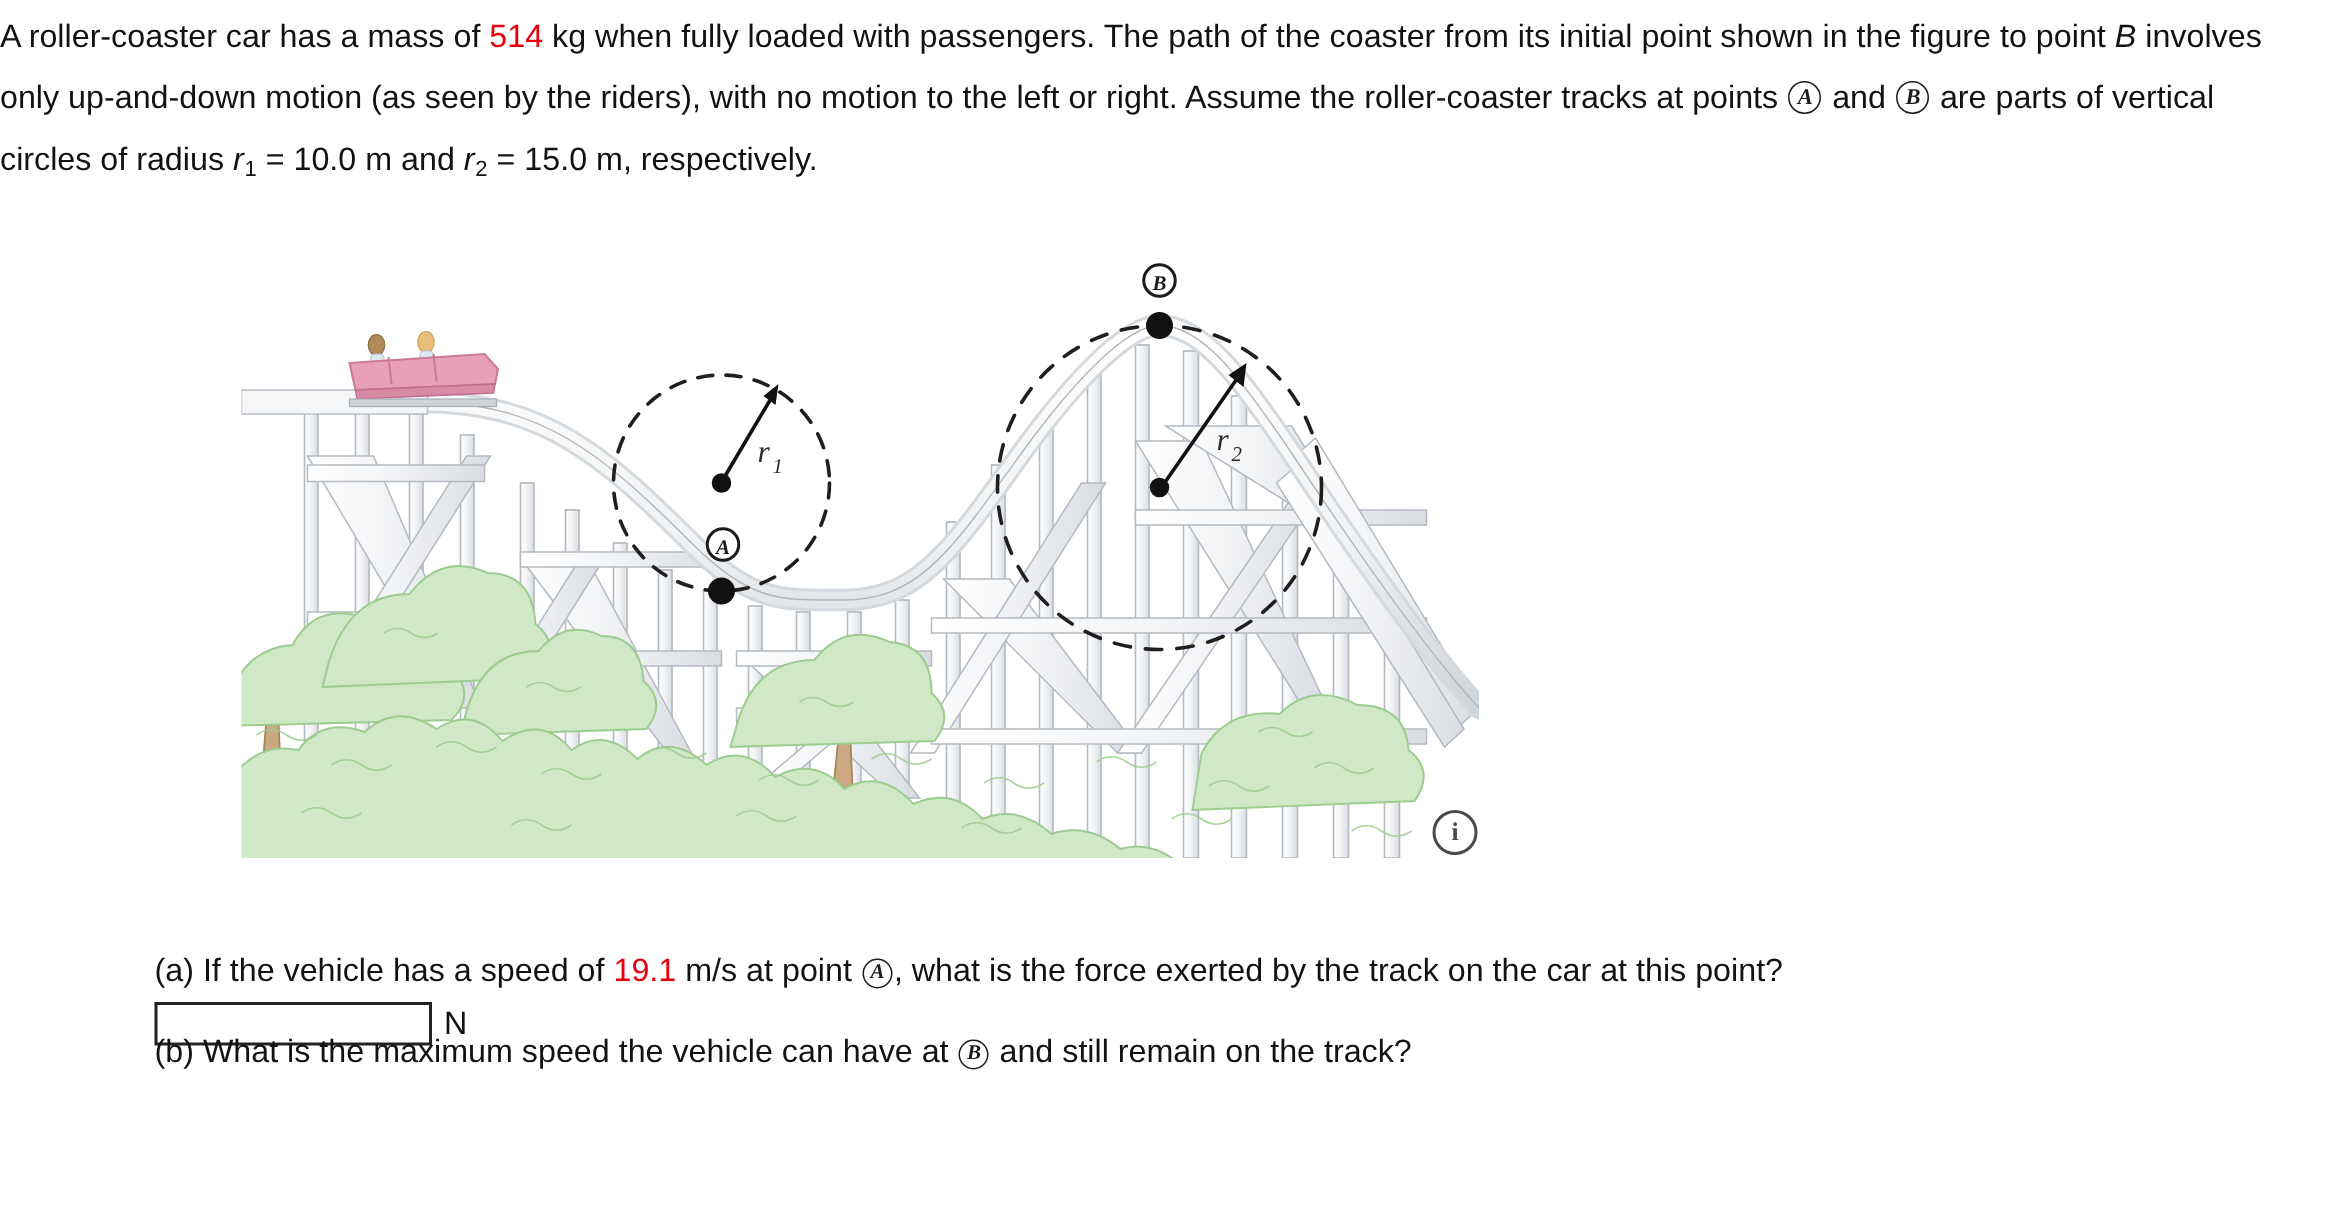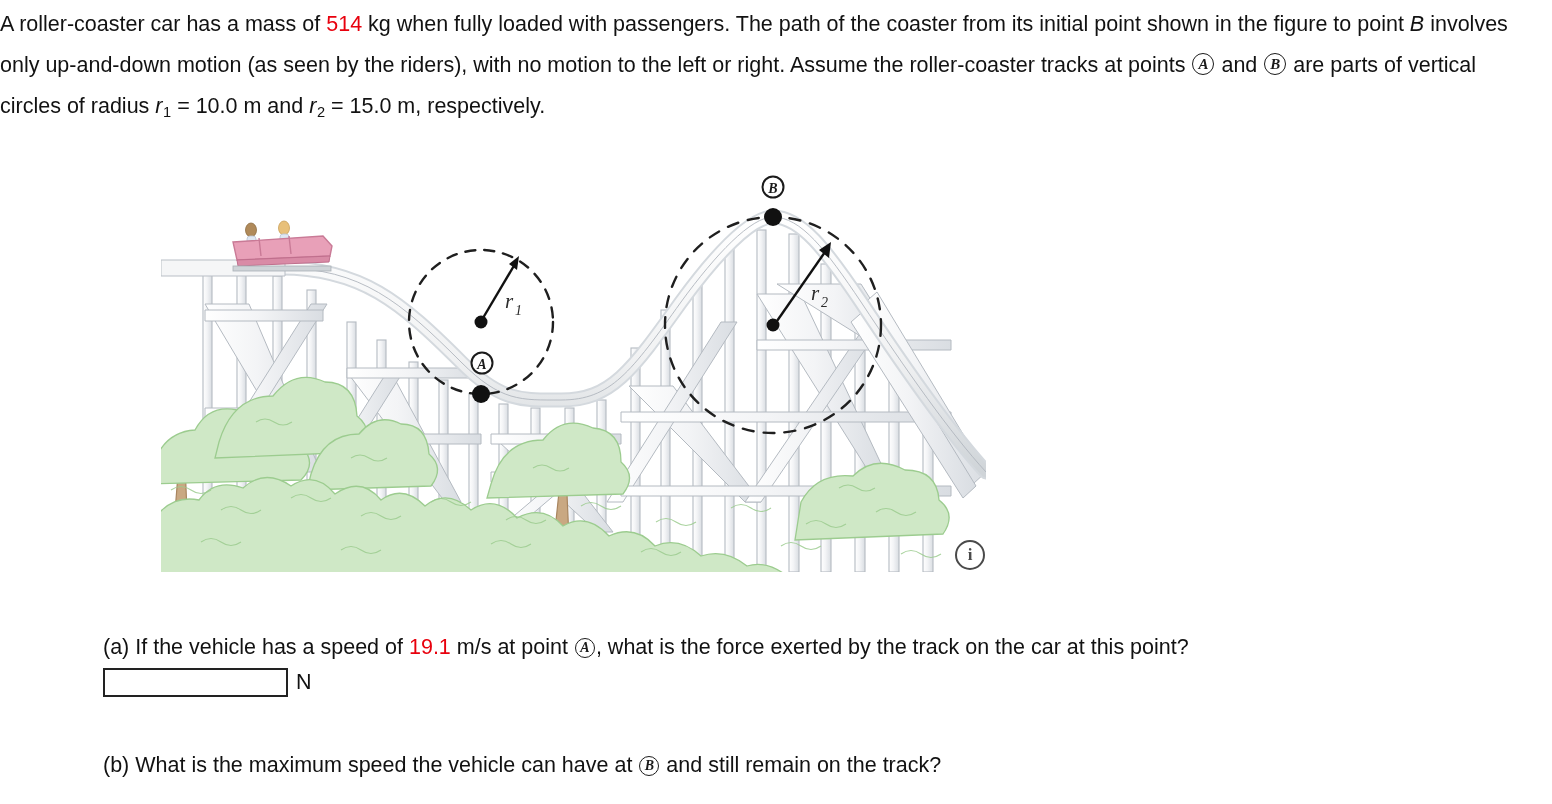--- a/index.html
+++ b/index.html
@@ -80,21 +80,21 @@
     line-height: 26px;
     font-family: "Liberation Serif", serif;
     font-weight: bold;
     font-size: 17px;
     color: #4a4a4a;
   }
 
   
   .qblock { position: absolute; left: 103px; font-size: 21.5px; color: #121212; }
   #q-a { top: 635px; width: 1440px; }
-  #q-b { top: 753px; width: 1440px; }
+  #q-b { top: 689px; width: 1440px; }
   .qtext { white-space: nowrap; }
   .answer-row {
     margin-top: 8px;
     display: flex;
     align-items: center;
     gap: 8px;
   }
   .ans-input {
     width: 185px;
     height: 29px;

